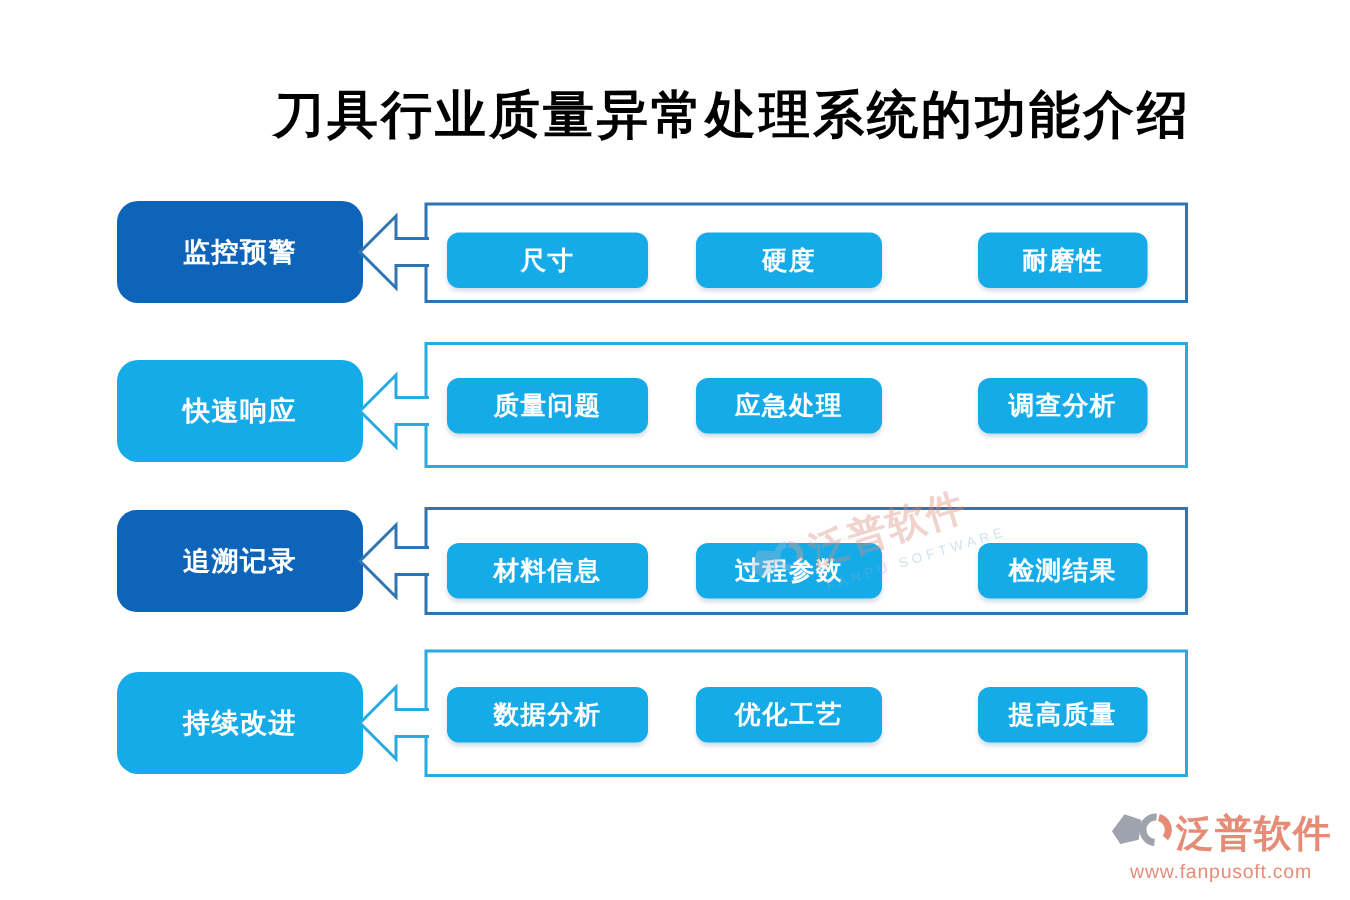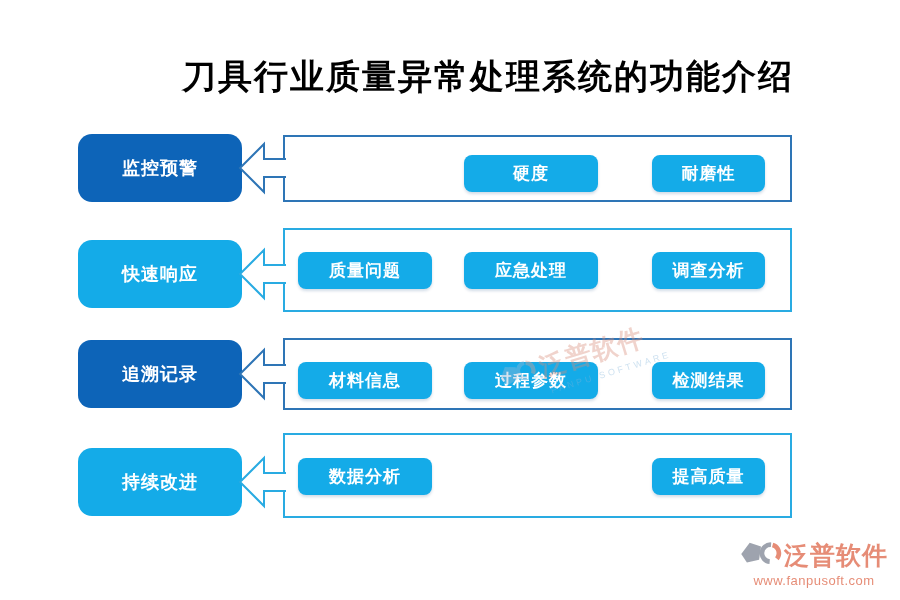--- a/index.html
+++ b/index.html
@@ -25,21 +25,21 @@
   }
   .panel-dark{border:2px solid #2e75b6;}
   .panel-cyan{border:2px solid #29abe2;}
   .item{
     position:absolute;height:37px;border-radius:8px;background:#14abe8;
     display:flex;align-items:center;justify-content:center;
     color:#ffffff;font-size:17px;font-weight:bold;letter-spacing:1px;
     box-shadow:0 2px 3px rgba(0,60,120,0.18);
   }
   .item.i1{left:13px;width:134px;}
-  .item.i2{left:179px;width:134px;}
+  .item.i2{left:179px;width:124px;}
   .item.i3{left:367px;width:113px;}
   .arrow{position:absolute;left:238px;width:48px;height:58px;z-index:3;}
   
   .watermark{
     position:absolute;left:498px;top:338px;width:170px;opacity:0.38;
     transform:rotate(-17deg);z-index:2;pointer-events:none;
   }
   .wm-row{display:flex;align-items:center;gap:4px;}
   .wm-text{font-size:26px;font-weight:bold;color:#d98d7a;letter-spacing:1px;white-space:nowrap;}
   .wm-sub{font-size:9px;color:#7fb2d9;letter-spacing:3px;margin:2px 0 0 46px;white-space:nowrap;}
@@ -55,20 +55,21 @@
 </head>
 <body>
 
 <div class="page-title">刀具行业质量异常处理系统的功能介绍</div>
 
 <div class="category cat-dark" style="top:134px;">监控预警</div>
 <svg class="arrow" style="top:139px;" viewBox="0 0 48 58">
   <path d="M48,20 L26,20 L26,5 L2,29 L26,53 L26,38 L48,38" fill="#ffffff" stroke="#2e75b6" stroke-width="2"></path>
 </svg>
 <div class="panel panel-dark" style="top:135px;height:67px;">
+  <div class="item i1" style="top:18px;">尺寸</div>
   <div class="item i2" style="top:18px;">硬度</div>
   <div class="item i3" style="top:18px;">耐磨性</div>
 </div>
 
 <div class="category cat-cyan" style="top:240px;">快速响应</div>
 <svg class="arrow" style="top:245px;" viewBox="0 0 48 58">
   <path d="M48,20 L26,20 L26,5 L2,29 L26,53 L26,38 L48,38" fill="#ffffff" stroke="#29abe2" stroke-width="2"></path>
 </svg>
 <div class="panel panel-cyan" style="top:228px;height:84px;">
   <div class="item i1" style="top:22px;">质量问题</div>
@@ -85,20 +86,21 @@
   <div class="item i2" style="top:22px;">过程参数</div>
   <div class="item i3" style="top:22px;">检测结果</div>
 </div>
 
 <div class="category cat-cyan" style="top:448px;">持续改进</div>
 <svg class="arrow" style="top:453px;" viewBox="0 0 48 58">
   <path d="M48,20 L26,20 L26,5 L2,29 L26,53 L26,38 L48,38" fill="#ffffff" stroke="#29abe2" stroke-width="2"></path>
 </svg>
 <div class="panel panel-cyan" style="top:433px;height:85px;">
   <div class="item i1" style="top:23px;">数据分析</div>
+  <div class="item i2" style="top:23px;">优化工艺</div>
   <div class="item i3" style="top:23px;">提高质量</div>
 </div>
 
 <div class="watermark">
   <div class="wm-row">
     <svg width="38" height="30" viewBox="0 0 44 34">
       <polygon points="1,15 10,3 22,7 20,21 7,24" fill="#9fb9d4"></polygon>
       <circle cx="32" cy="14" r="9" fill="none" stroke="#9fb9d4" stroke-width="5" stroke-dasharray="28 29" transform="rotate(95 32 14)"></circle>
       <circle cx="32" cy="14" r="9" fill="none" stroke="#e8a08c" stroke-width="5" stroke-dasharray="18 39" transform="rotate(-75 32 14)"></circle>
     </svg>

